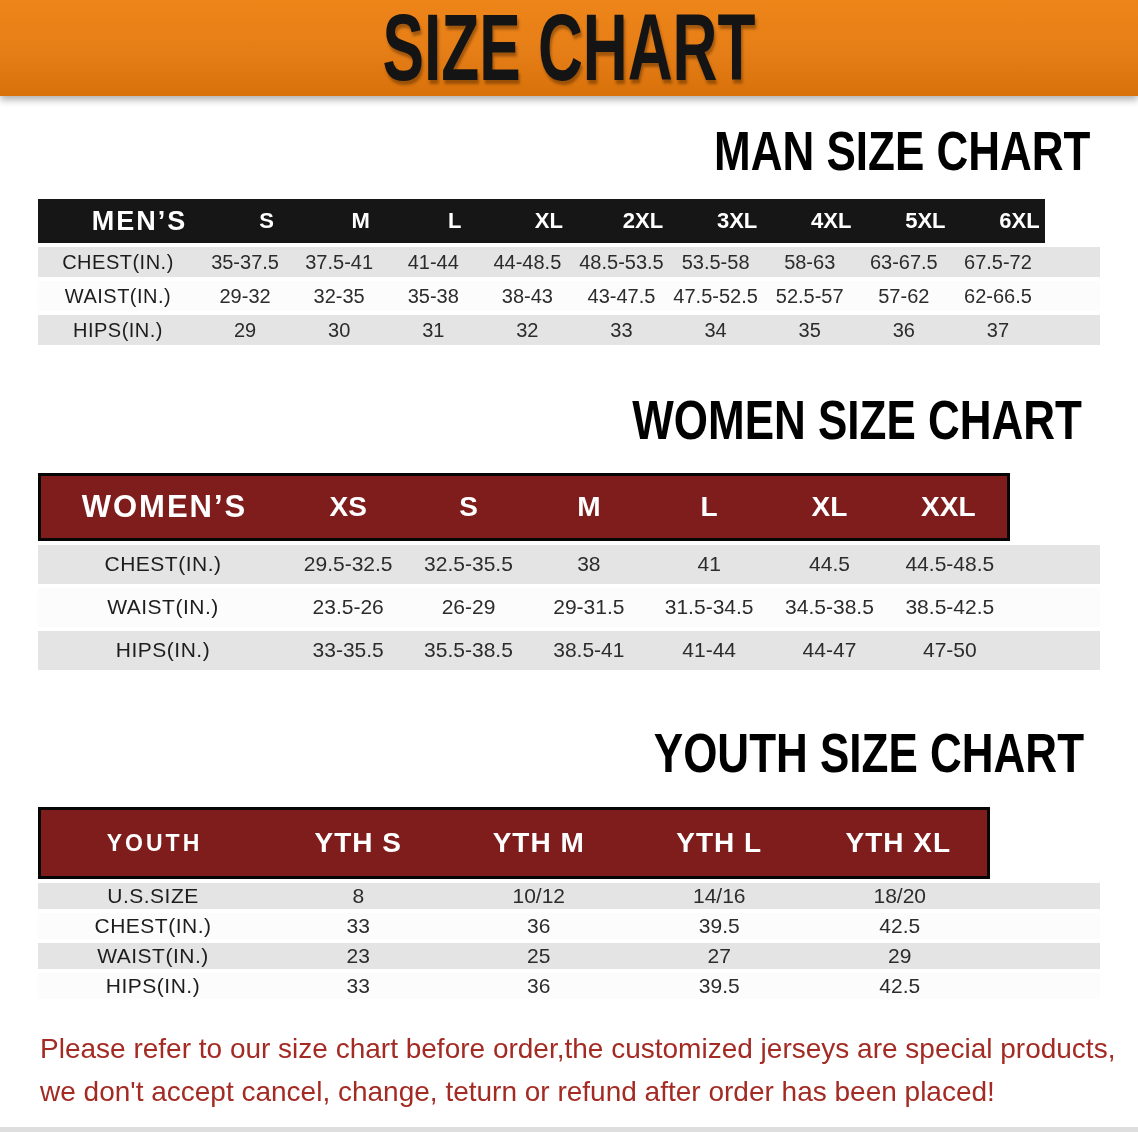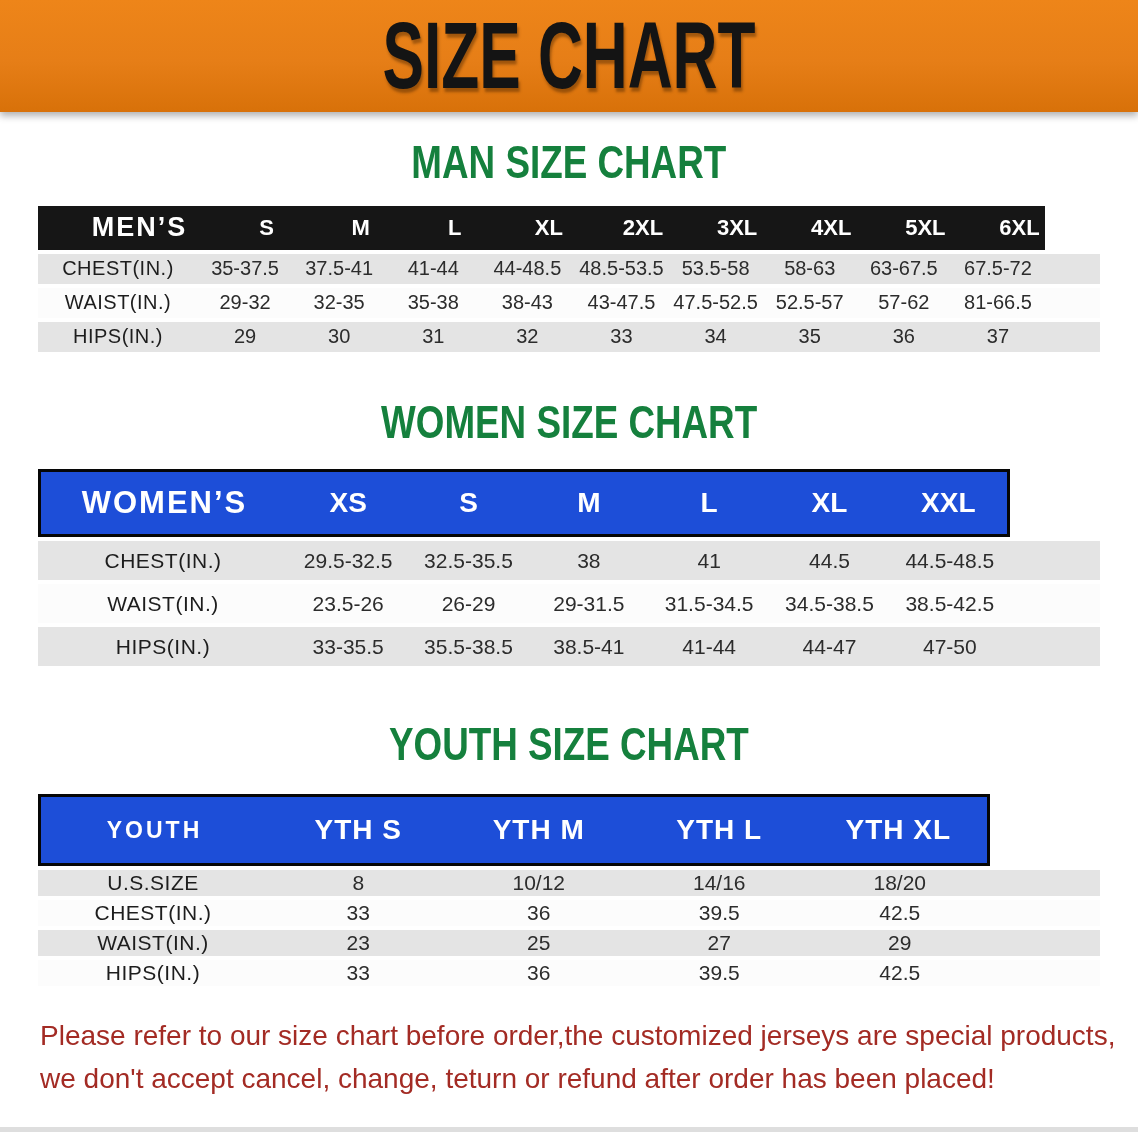--- a/index.html
+++ b/index.html
@@ -6,21 +6,21 @@
   body {
     width: 1138px; height: 1132px;
     background: #ffffff;
     overflow: hidden;
     font-family: "Liberation Sans", sans-serif;
     position: relative;
   }
 
   
   .banner {
-    height: 112px;
+    height: 96px;
     background: linear-gradient(180deg, #ee8519 0%, #e67e17 55%, #d87109 100%);
     display: flex; align-items: center; justify-content: center;
     box-shadow: 0 4px 7px rgba(0,0,0,0.30);
     position: relative;
   }
   .banner-title {
     margin: 0;
     font-size: 84px;
     font-weight: bold;
     color: #141414;
@@ -29,24 +29,24 @@
   }
   .cond-title {
     display: inline-block;
     transform: scale(0.74, 1.12);
     text-shadow: 2px 3px 3px rgba(70,35,0,0.45);
   }
 
   
   .section-heading {
     margin: 0;
-    text-align: center;
-    font-size: 46px;
+    text-align: right;
+    font-size: 55px;
     font-weight: bold;
-    color: #15803d;
+    color: #000000;
     line-height: 1.08;
     white-space: nowrap;
   }
   .cond { display: inline-block; transform: scaleX(0.80); }
 
   .sec-men   .section-heading { margin-top: 26px; }
   .sec-women .section-heading { margin-top: 42px; }
   .sec-youth .section-heading { margin-top: 50px; }
 
   
@@ -81,21 +81,21 @@
 
   
   .tbl-men thead th { height: 44px; font-size: 22px; padding-left: 43px; }
   .tbl-men thead th.label-cell { font-size: 27px; letter-spacing: 2px; }
   .tbl-men td { height: 30px; font-size: 20px; }
   .tbl-men col.label-col  { width: 160px; }
   .tbl-men col.spacer-col { width: 55px; }
 
   
   .tbl-women thead th, .tbl-youth thead th {
-    background: #1d4ed8;
+    background: #7f1d1d;
     border-top: 3px solid #060606;
     border-bottom: 3px solid #060606;
   }
   .tbl-women thead th:first-child, .tbl-youth thead th:first-child { border-left: 3px solid #060606; }
   .tbl-women thead th:nth-last-child(2), .tbl-youth thead th:nth-last-child(2) { border-right: 3px solid #060606; }
   .tbl-women thead th.spacer, .tbl-youth thead th.spacer { background: transparent; border: none; }
 
   .tbl-women thead th { height: 62px; font-size: 28px; }
   .tbl-women thead th.label-cell { font-size: 31px; letter-spacing: 2px; }
   .tbl-women td { height: 39px; font-size: 21px; }
@@ -179,21 +179,21 @@
         <tr>
           <td class="row-label">WAIST(IN.)</td>
           <td>29-32</td>
           <td>32-35</td>
           <td>35-38</td>
           <td>38-43</td>
           <td>43-47.5</td>
           <td>47.5-52.5</td>
           <td>52.5-57</td>
           <td>57-62</td>
-          <td>81-66.5</td>
+          <td>62-66.5</td>
           <td class="spacer"></td>
         </tr>
         <tr>
           <td class="row-label">HIPS(IN.)</td>
           <td>29</td>
           <td>30</td>
           <td>31</td>
           <td>32</td>
           <td>33</td>
           <td>34</td>

